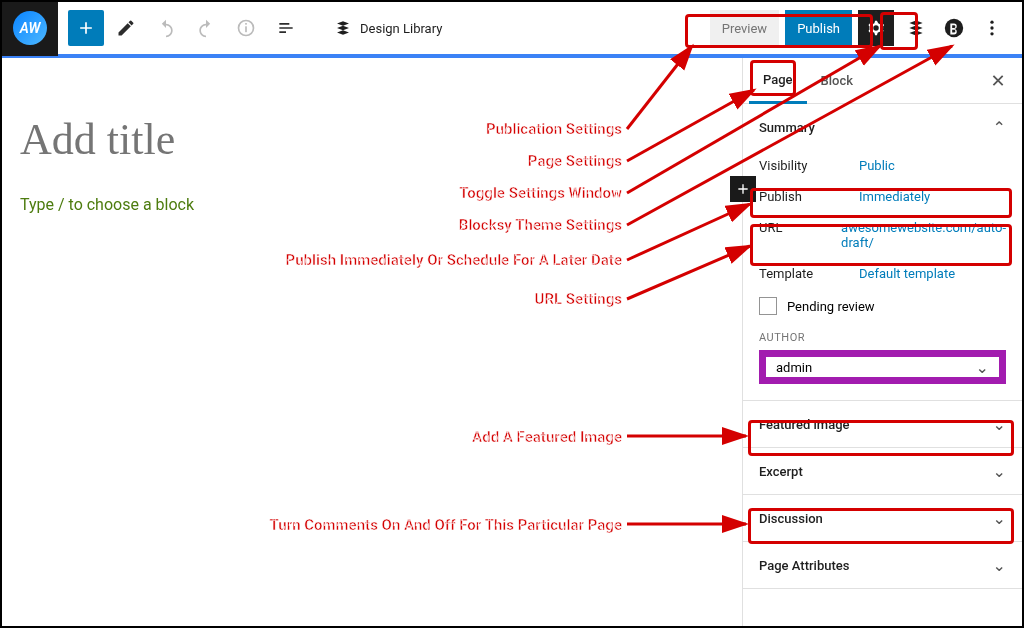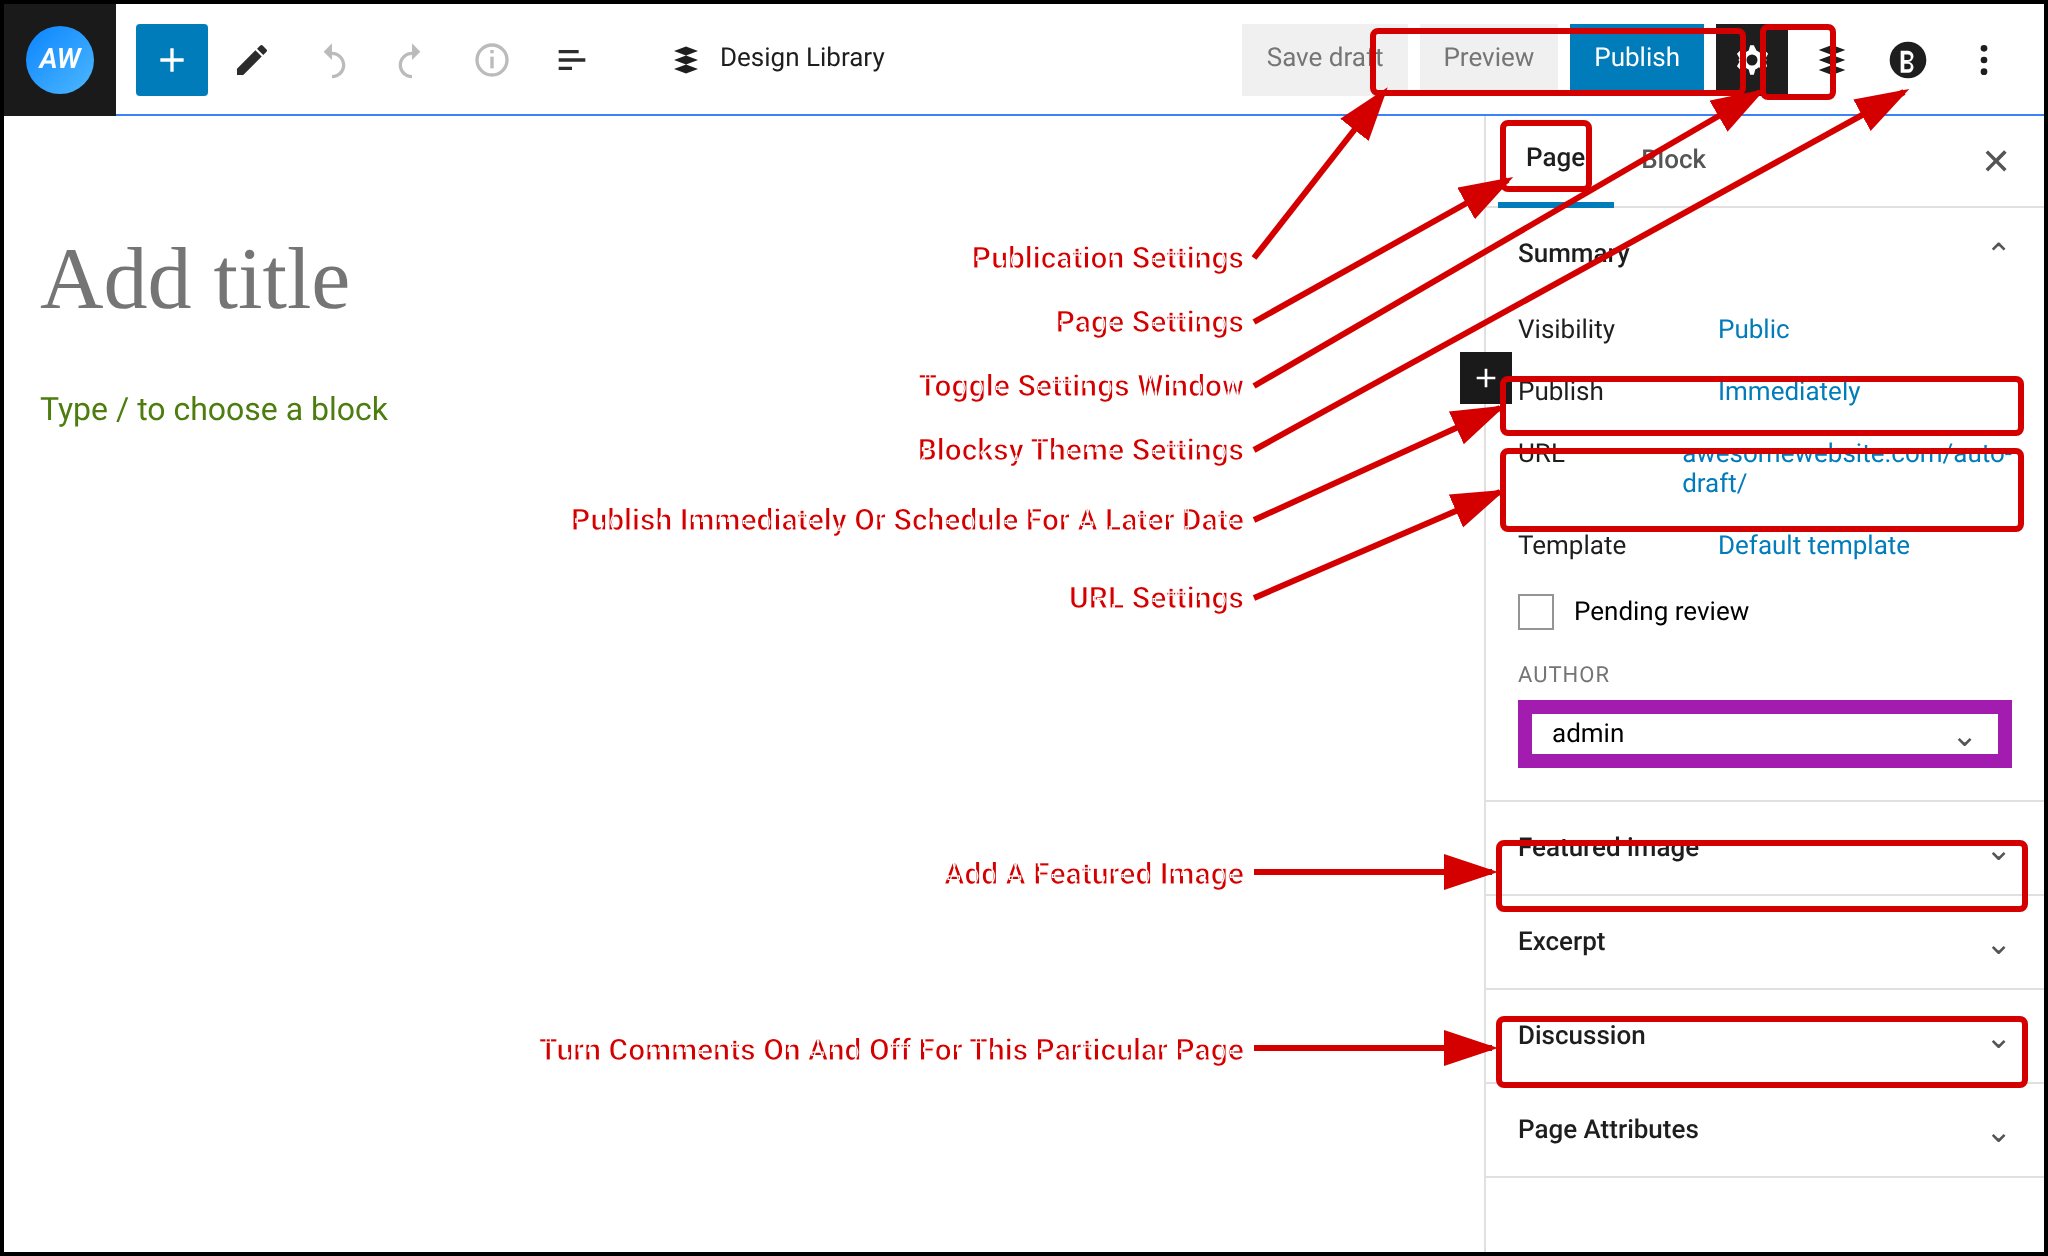--- a/index.html
+++ b/index.html
@@ -1,18 +1,18 @@
 <!DOCTYPE html>
 <html><head>
 <meta charset="utf-8">
 <style>
   * { box-sizing: border-box; margin: 0; padding: 0; font-family: -apple-system, BlinkMacSystemFont, "Segoe UI", Roboto, sans-serif; }
   body { width: 1024px; height: 628px; background: #fff; position: relative; overflow: hidden; border: 2px solid #000; }
   
-  .topbar { height: 56px; display: flex; align-items: center; background: #fff; border-bottom: 1px solid #3b82f6; }
+  .topbar { height: 56px; display: flex; align-items: center; background: #fff; border-bottom: 4px solid #3b82f6; }
   .logo { width: 56px; height: 56px; background: #1a1a1a; display: flex; align-items: center; justify-content: center; }
   .logo-circle { width: 34px; height: 34px; border-radius: 50%; background: linear-gradient(135deg, #0a84ff, #4db8ff); color: #fff; display: flex; align-items: center; justify-content: center; font-size: 14px; font-style: italic; font-weight: 600; }
   
   .left-tools { display: flex; align-items: flex-start; gap: 4px; padding-left: 10px; }
   .icon-btn { width: 36px; height: 36px; display: flex; align-items: center; justify-content: center; background: transparent; border: none; color: #2c2c2c; border-radius: 2px; }
   .icon-btn.blue { background: #007cba; color: #fff; }
   .icon-btn.dim { color: #bbb; }
   .sep { width: 12px; }
   .design-lib { display: flex; align-items: center; gap: 8px; padding: 0 10px; color: #1e1e1e; font-size: 13px; height: 36px; }
   
@@ -94,21 +94,20 @@
     <div class="sep"></div>
     <div class="design-lib">
       <svg width="18" height="18" viewBox="0 0 24 24">
           <path fill="#1e1e1e" d="M4 6l8-3 8 3-8 3-8-3zm0 6l8-3 8 3-8 3-8-3zm0 6l8-3 8 3-8 3-8-3z"></path>
         </svg>
       <span>Design Library</span>
     </div>
   </div>
 
   <div class="right-tools">
-    <button class="txt-btn">Save draft</button>
     <button class="txt-btn">Preview</button>
     <button class="txt-btn publish">Publish</button>
     <div class="gear">
       <svg width="22" height="22" viewBox="0 0 24 24">
           <path fill="currentColor" d="M19.4 13l.6-1-.6-1 1.4-2.4-2-2-2.4 1.4-1-.6-1-.6L13 4h-2l-.8 2.8-1 .6-1 .6L5.8 6.6l-2 2L5.2 11l-.6 1 .6 1-1.4 2.4 2 2 2.4-1.4 1 .6 1 .6L11 20h2l.8-2.8 1-.6 1-.6 2.4 1.4 2-2L19.4 13zM12 15a3 3 0 1 1 0-6 3 3 0 0 1 0 6z"></path>
         </svg>
     </div>
     <div class="right-ico">
       <svg width="20" height="20" viewBox="0 0 24 24">
           <path fill="#1e1e1e" d="M4 6l8-3 8 3-8 3-8-3zm0 6l8-3 8 3-8 3-8-3zm0 6l8-3 8 3-8 3-8-3z"></path>

